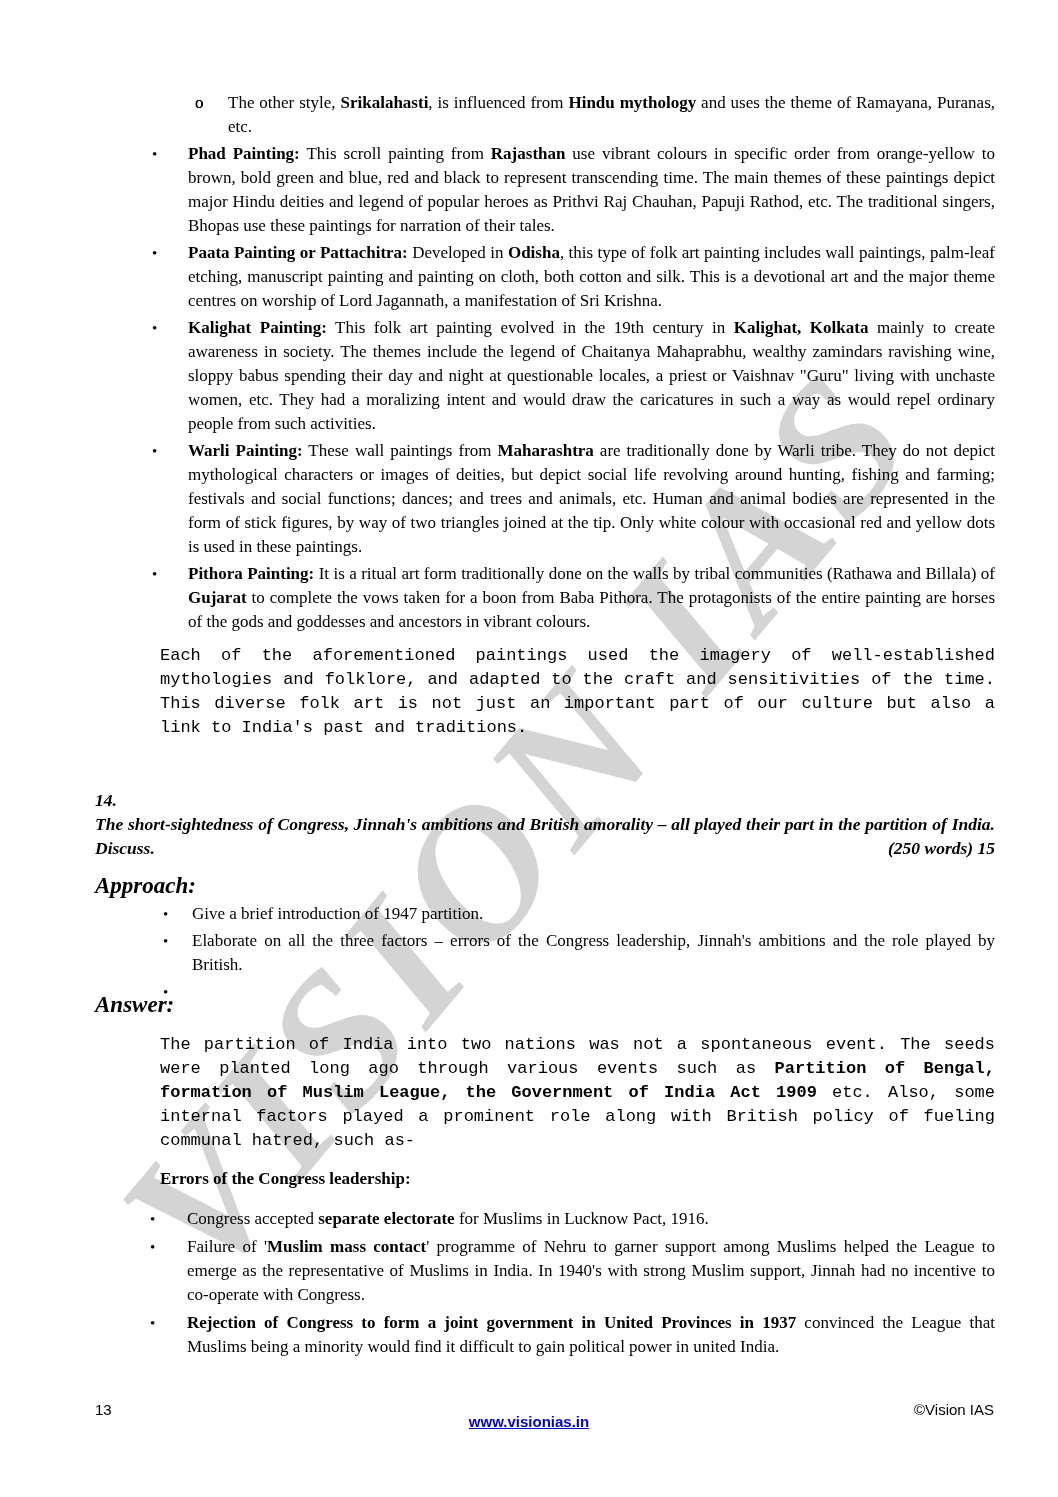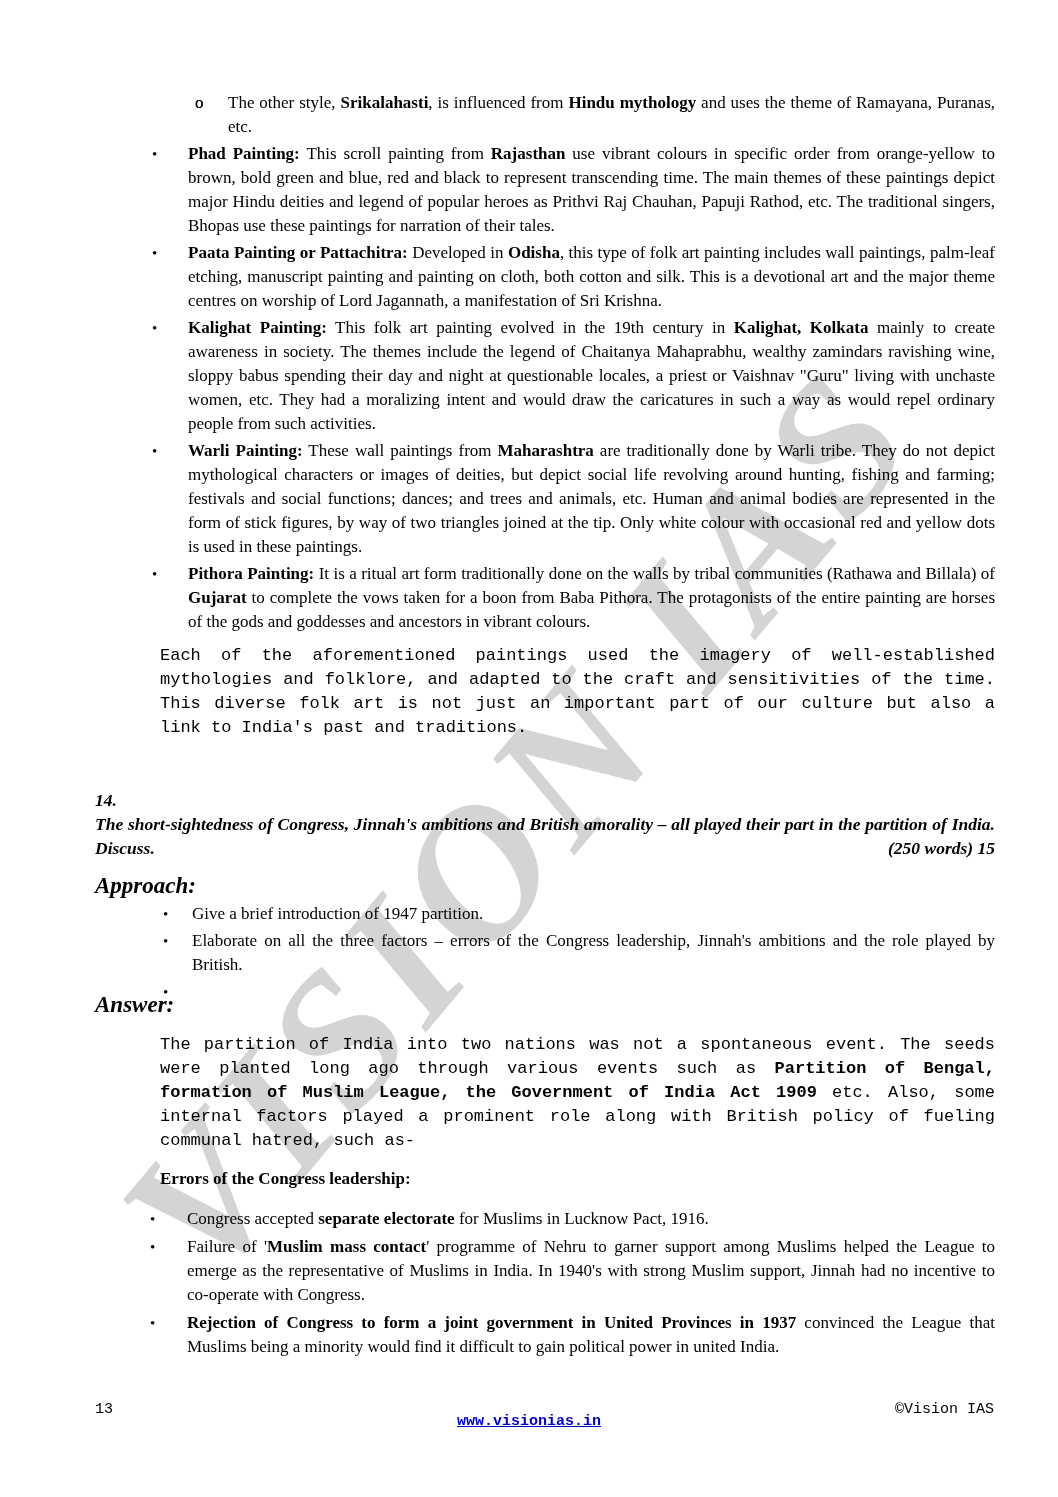--- a/index.html
+++ b/index.html
@@ -87,21 +87,21 @@
     padding-left:65px;
     font-weight:bold;
   }
   .errors-list{margin-top:0;}
   .footer{
     position:absolute;
     left:0;right:0;
     top:1398px;
     height:28px;
     z-index:1;
-    font-family:Liberation Mono, monospace;
+    font-family:Liberation Sans, sans-serif;
     font-size:15px;
     padding-left:29px;
   }
   .footer .pageno{position:absolute;left:95px;top:0;}
   .footer .site-link{
     position:absolute;
     left:50%;
     transform:translateX(-50%);
     top:12px;
     color:var(--link,#0000cc);

